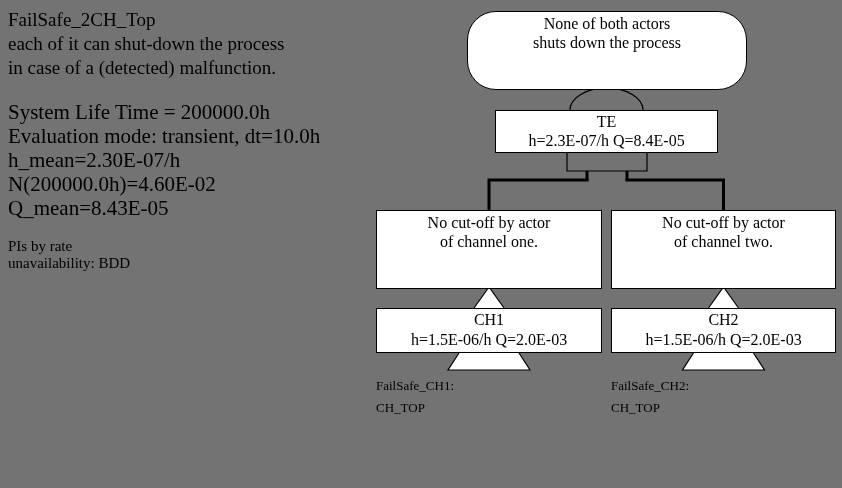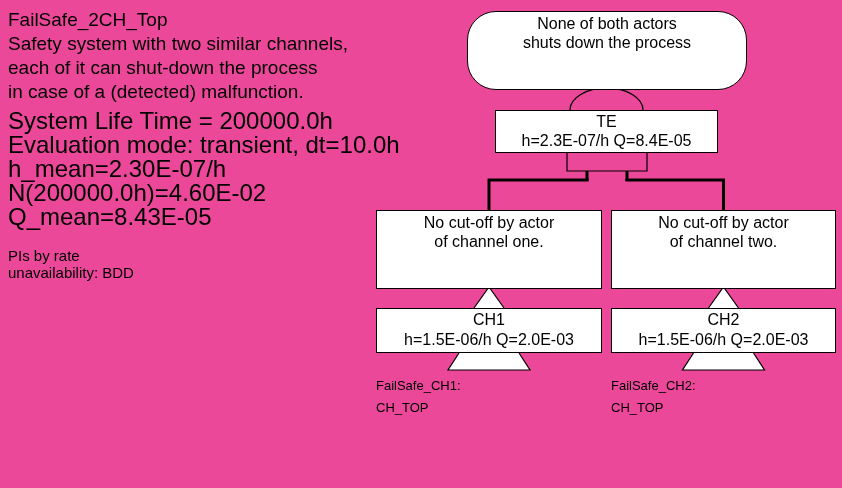--- a/index.html
+++ b/index.html
@@ -4,40 +4,40 @@
 <style>
   html, body {
     margin: 0;
     padding: 0;
     background: #ffffff;
   }
   .canvas {
     position: relative;
     width: 842px;
     height: 488px;
-    background: #ec4899;
-    font-family: Liberation Sans, sans-serif;
+    background: #737373;
+    font-family: Liberation Serif, serif;
     color: #000000;
     overflow: hidden;
   }
   
   .info-panel {
     position: absolute;
     left: 8px;
     top: 8px;
     width: 420px;
   }
   .info-main {
     font-size: 19px;
     line-height: 24px;
     white-space: nowrap;
   }
   .info-params {
-    margin-top: 5px;
-    font-size: 24px;
+    margin-top: 20px;
+    font-size: 21px;
     line-height: 24px;
     white-space: nowrap;
   }
   .info-foot {
     margin-top: 18px;
     font-size: 15px;
     line-height: 17px;
     white-space: nowrap;
   }
   
@@ -68,21 +68,20 @@
   }
 </style>
 </head>
 <body>
 
 <div class="canvas">
 
   <div class="info-panel">
     <div class="info-main">
       <span class="tbl">FailSafe_2CH_Top</span>
-      <span class="tbl">Safety system with two similar channels,</span>
       <span class="tbl">each of it can shut-down the process</span>
       <span class="tbl">in case of a (detected) malfunction.</span>
     </div>
     <div class="info-params">
       <span class="tbl">System Life Time = 200000.0h</span>
       <span class="tbl">Evaluation mode: transient, dt=10.0h</span>
       <span class="tbl">h_mean=2.30E-07/h</span>
       <span class="tbl">N(200000.0h)=4.60E-02</span>
       <span class="tbl">Q_mean=8.43E-05</span>
     </div>

